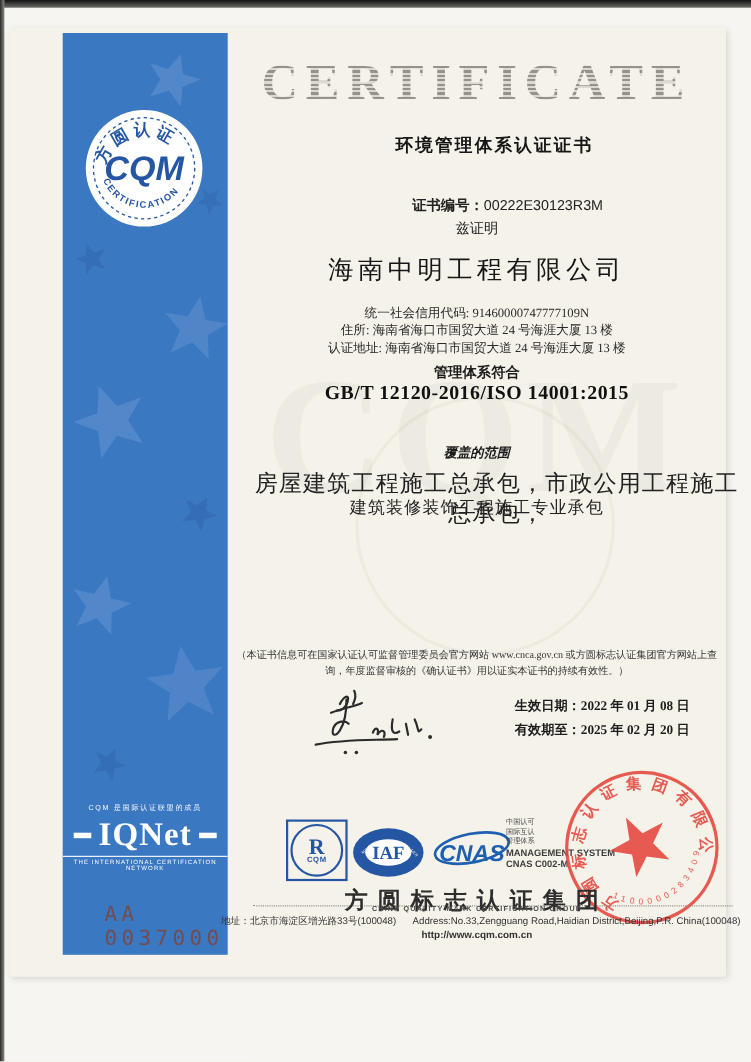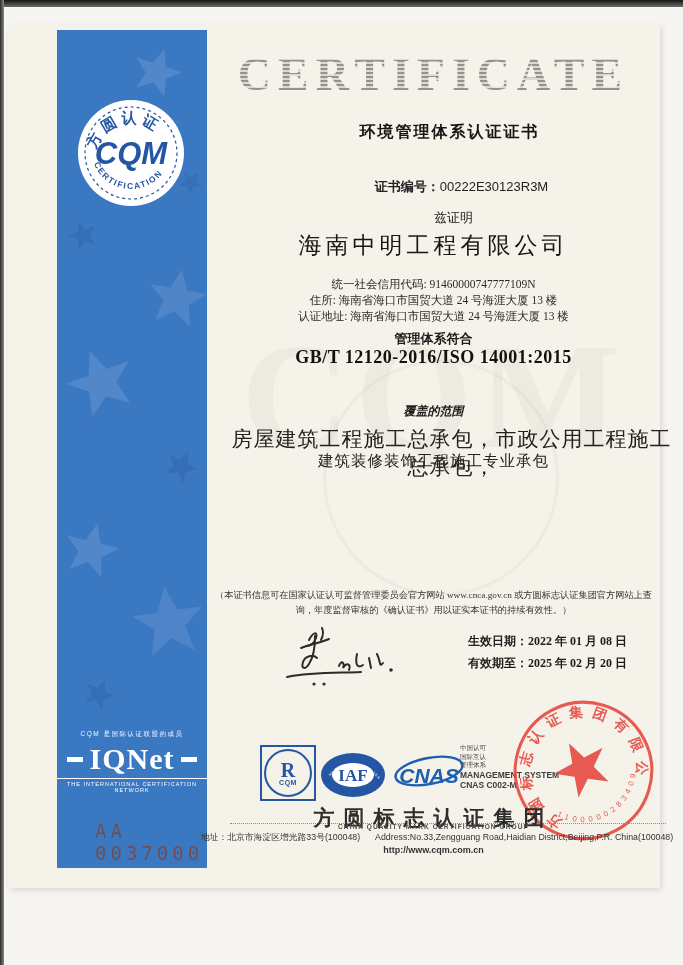--- a/index.html
+++ b/index.html
@@ -32,21 +32,21 @@
      letter-spacing:7px;color:transparent;
      background:repeating-linear-gradient(#96918a 0 2px,#ddd9d0 2px 4px);
      -webkit-background-clip:text;background-clip:text;}
   .cqm-ghost{top:280px;font-size:150px;font-weight:bold;letter-spacing:6px;
      color:rgba(105,95,75,0.05);font-family:"Liberation Serif",serif;}
   .ghost-ring{left:116px;top:330px;width:230px;height:230px;border:3px solid rgba(105,95,75,0.05);
      border-radius:50%;}
   .title{top:92px;font-size:16px;font-weight:bold;color:#161616;letter-spacing:2px;margin-left:16px;}
   .certno{top:148px;font-size:13px;color:#222;margin-left:28px;}
   .certno b{font-weight:bold;}
-  .intro{top:179px;font-size:13px;color:#222;padding-left:20px;}
+  .intro{top:169px;font-size:13px;color:#222;}
   .company{top:200px;font-size:23px;color:#161616;letter-spacing:4px;
      font-family:"Liberation Serif",serif;}
   .small-serif{font-family:"Liberation Serif",serif;color:#2a2a2a;font-size:11.5px;}
   .code{top:247px;}
   .addr1{top:263px;}
   .addr2{top:278.5px;}
   .conform{top:300px;font-size:13px;font-weight:bold;color:#1c1c1c;}
   .standard{top:317px;font-size:18px;font-weight:bold;color:#111;
      font-family:"Liberation Serif",serif;letter-spacing:.5px;}
   .scope-label{top:373px;font-size:12px;font-weight:bold;color:#1c1c1c;font-style:italic;}

